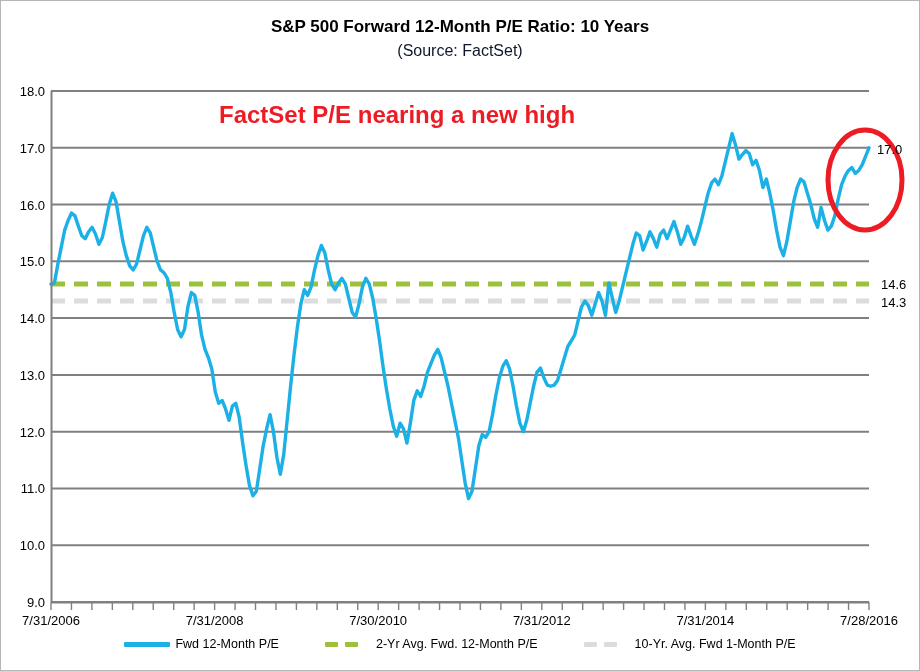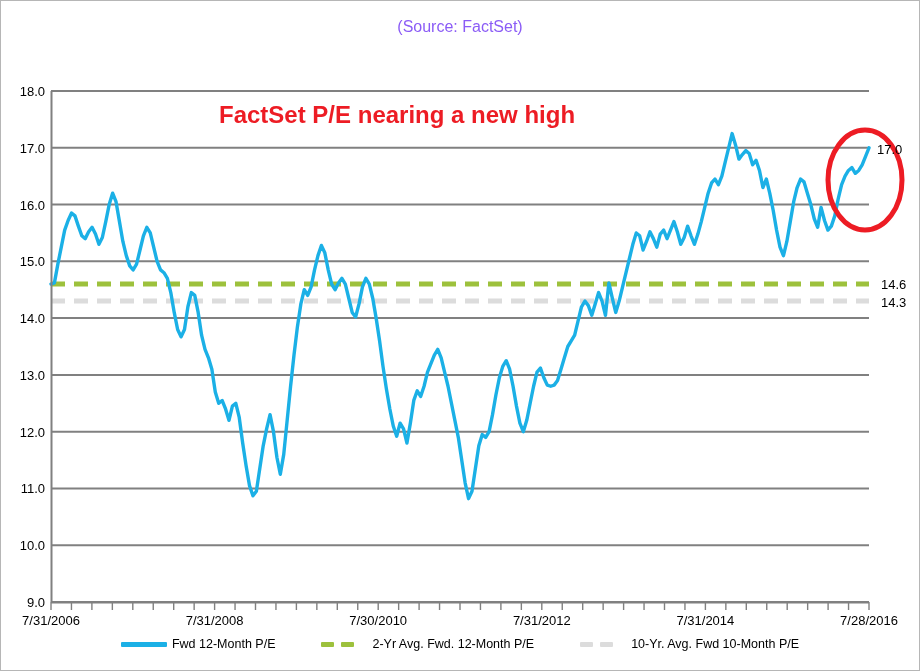--- a/index.html
+++ b/index.html
@@ -3,21 +3,21 @@
 <meta charset="utf-8">
 <style>
   html,body{margin:0;padding:0;background:#fff;}
   body{width:920px;height:671px;font-family:"Liberation Sans",sans-serif;}
   #chart-frame{
     position:relative;width:918px;height:669px;
     border:1px solid #b6b6b6;background:#ffffff;overflow:hidden;
   }
   #title-block{position:absolute;left:0;top:14px;width:918px;text-align:center;}
   #chart-title{font-size:17px;font-weight:bold;color:#000;line-height:24px;letter-spacing:0px;}
-  #chart-subtitle{font-size:16px;color:#8b5cf6;line-height:24px;}
+  #chart-subtitle{font-size:16px;color:#0f172a;line-height:24px;}
   #annotation{
     position:absolute;left:218px;top:100px;
     font-size:24px;font-weight:bold;color:#ED1C24;white-space:nowrap;
   }
   #plot-svg{position:absolute;left:0;top:0;}
   .ytick-label{font-size:13px;fill:#000;text-anchor:end;font-family:"Liberation Sans",sans-serif;}
   .xtick-label{font-size:13px;fill:#000;text-anchor:middle;font-family:"Liberation Sans",sans-serif;}
   .right-label{font-size:13px;fill:#000;text-anchor:start;font-family:"Liberation Sans",sans-serif;}
   #legend{
     position:absolute;left:0;top:636px;width:918px;
@@ -28,20 +28,21 @@
   .swatch-solid{width:46px;height:5px;border-radius:1px;}
   .swatch-dash{width:46px;height:5px;display:flex;gap:7px;}
   .swatch-dash i{display:block;width:13px;height:5px;border-radius:1px;}
 </style>
 </head>
 <body>
 
 <div id="chart-frame">
 
   <div id="title-block">
+    <div id="chart-title">S&amp;P 500 Forward 12-Month P/E Ratio: 10 Years</div>
     <div id="chart-subtitle">(Source: FactSet)</div>
   </div>
 
   <div id="annotation">FactSet P/E nearing a new high</div>
 
   <svg id="plot-svg" width="918" height="669">
     <g id="gridlines">
         <line x1="50" y1="90" x2="868" y2="90" stroke="#808080" stroke-width="2"></line>
         <line x1="50" y1="146.77777777777783" x2="868" y2="146.77777777777783" stroke="#808080" stroke-width="2"></line>
         <line x1="50" y1="203.55555555555554" x2="868" y2="203.55555555555554" stroke="#808080" stroke-width="2"></line>
@@ -139,17 +140,17 @@
           <i style="background: rgb(157, 193, 60);"></i>
           <i style="background: rgb(157, 193, 60);"></i>
         </span>
         <span class="legend-label">2-Yr Avg. Fwd. 12-Month P/E</span>
       </div>
       <div class="legend-item">
         <span class="swatch-dash">
           <i style="background: rgb(220, 220, 220);"></i>
           <i style="background: rgb(220, 220, 220);"></i>
         </span>
-        <span class="legend-label">10-Yr. Avg. Fwd 10-Month P/E</span>
+        <span class="legend-label">10-Yr. Avg. Fwd 1-Month P/E</span>
       </div>
     </div>
 
 </div>
 
 </body></html>

